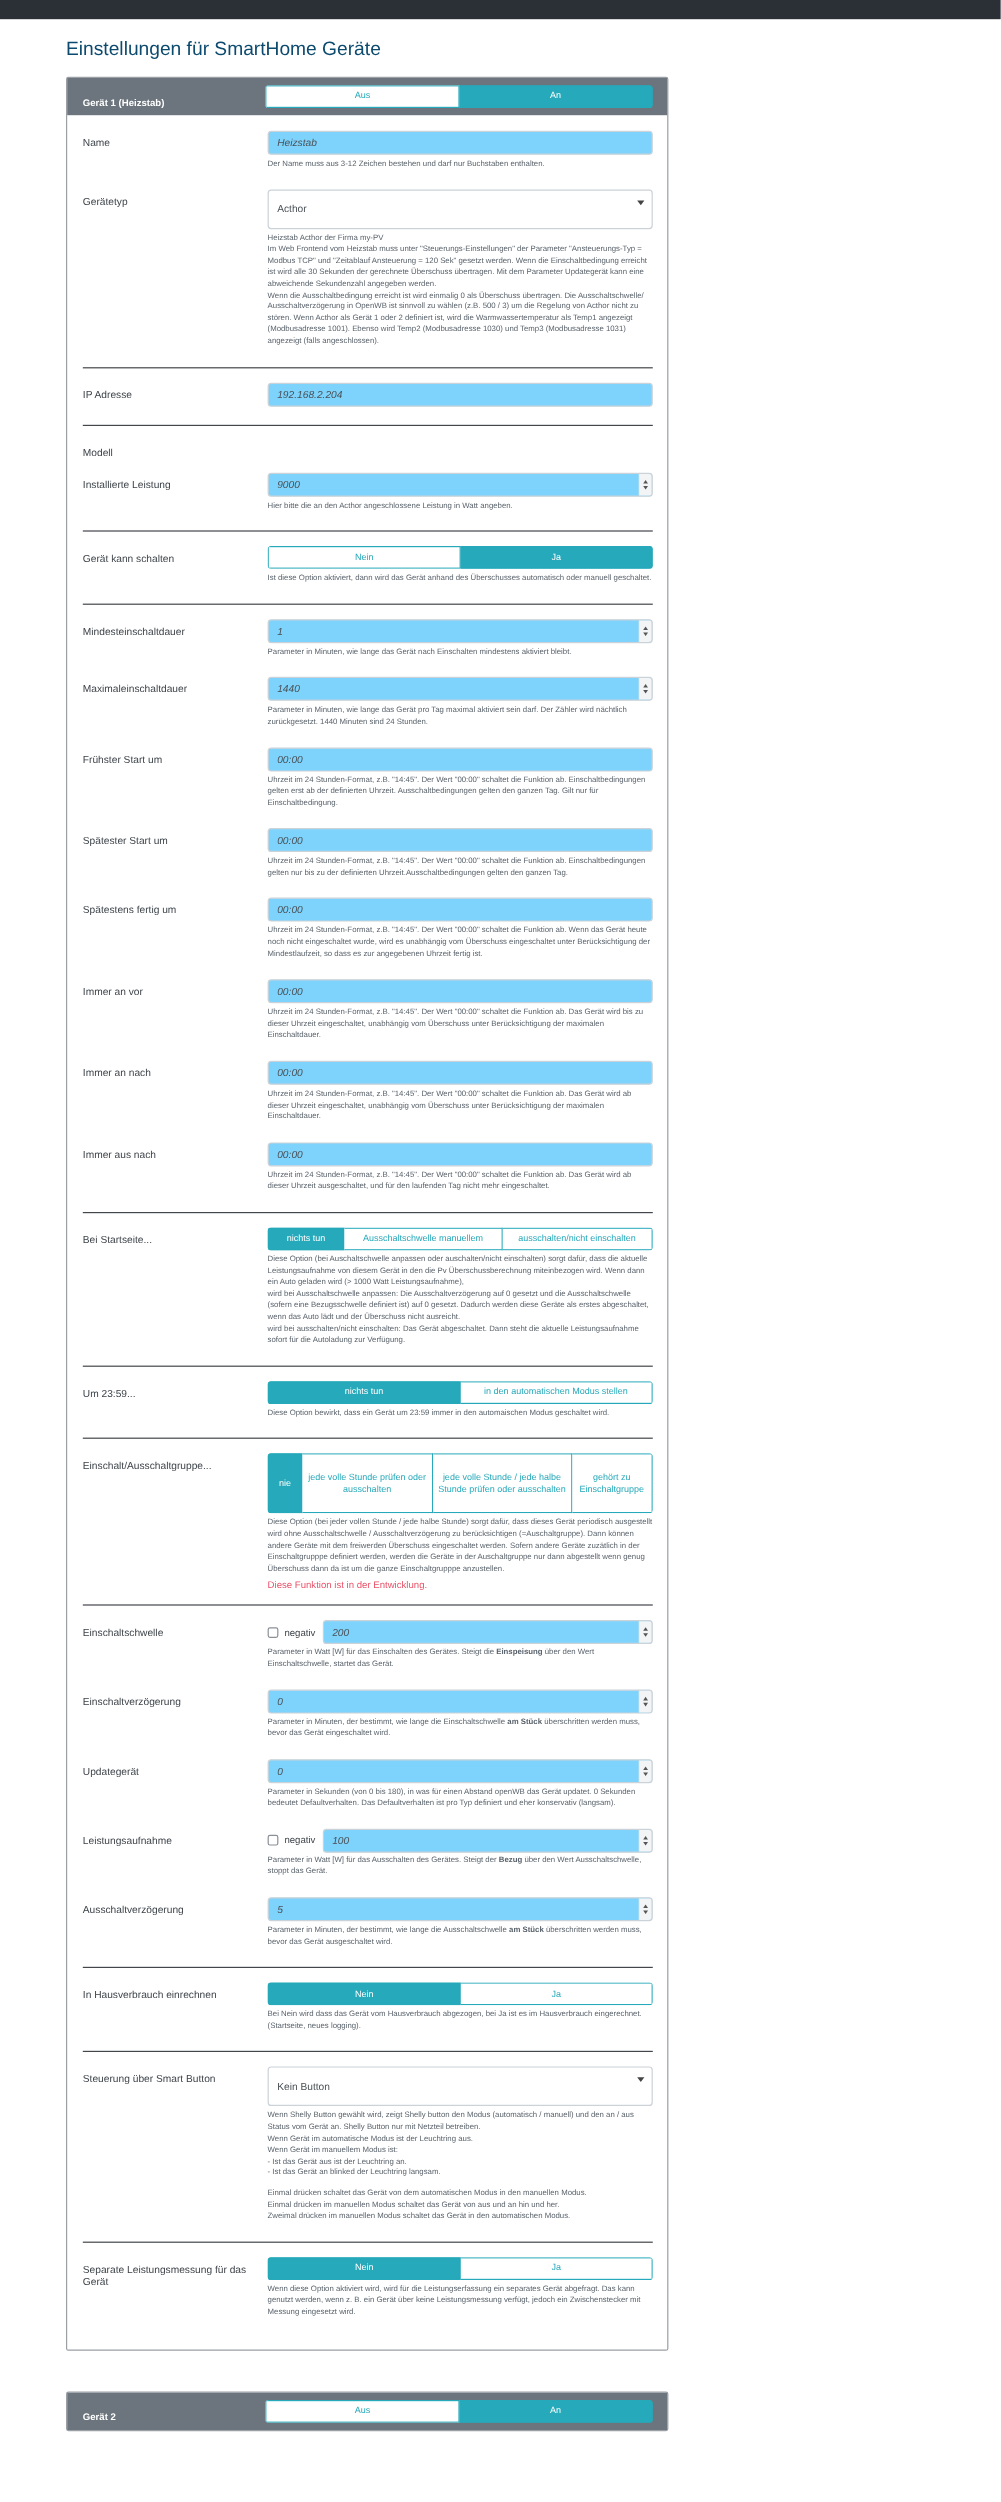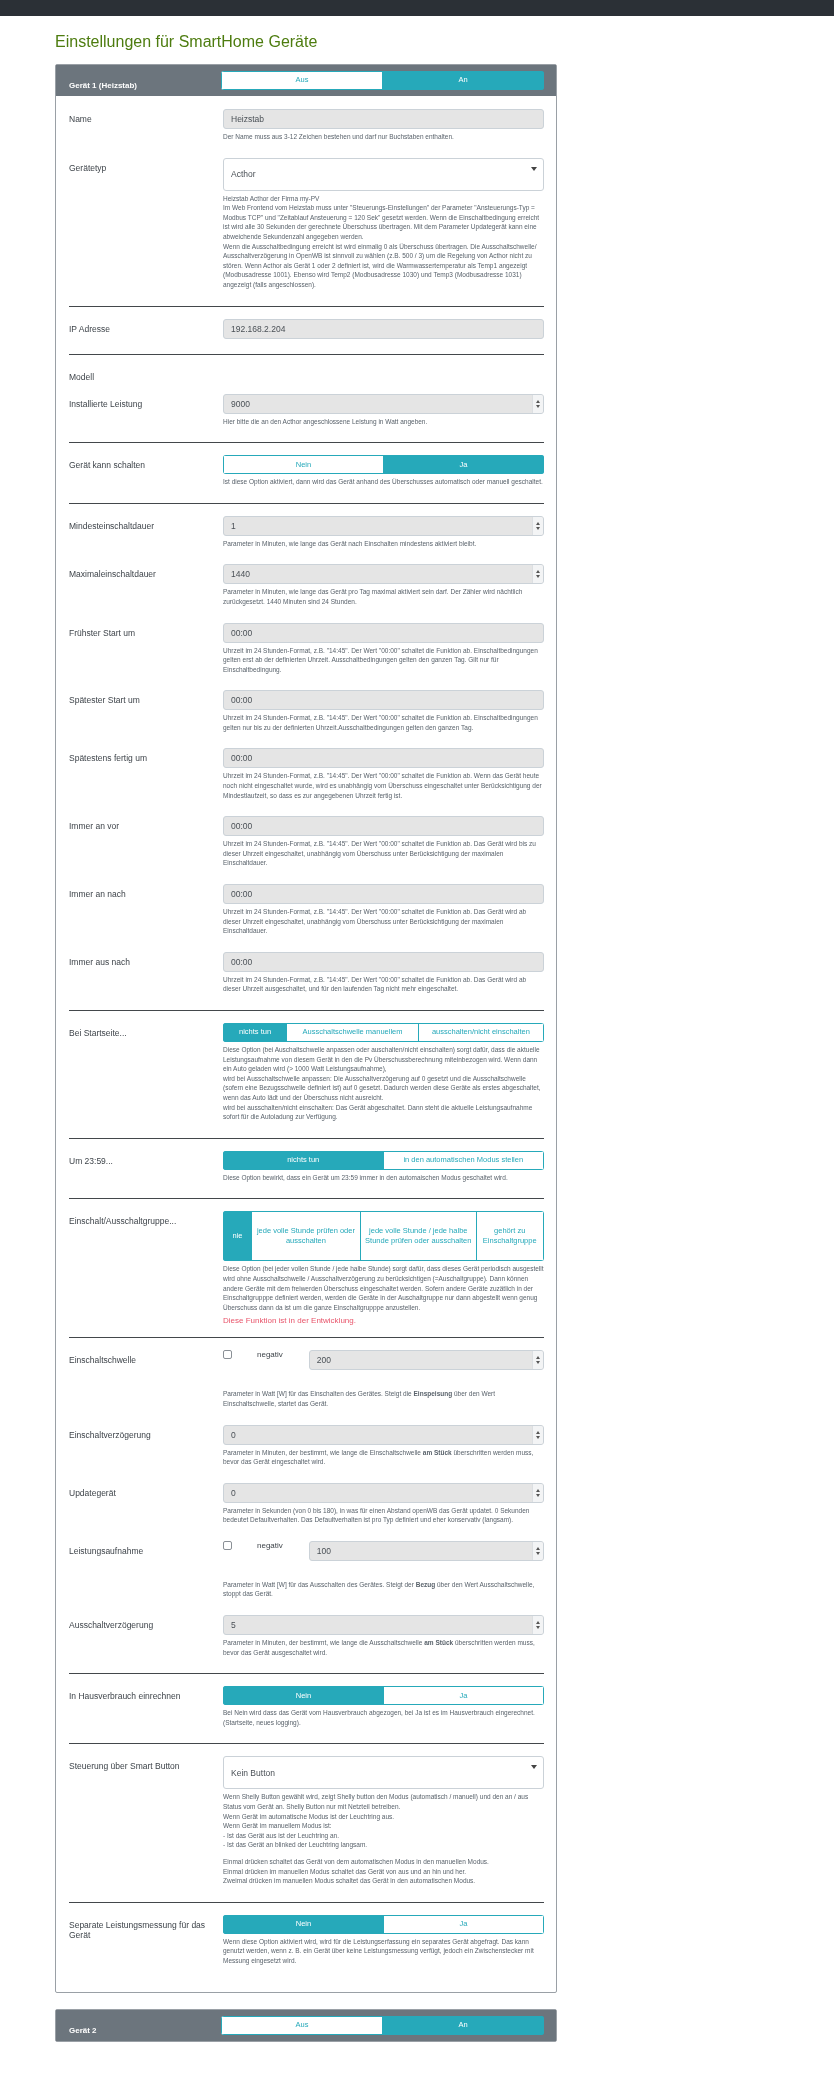--- a/index.html
+++ b/index.html
@@ -10,38 +10,38 @@
     --border:#cbd2d8;
   }
   *{box-sizing:border-box;}
   html,body{margin:0;padding:0;}
   body{
     width:834px;height:2085px;overflow:hidden;background:#fff;
     font-family:"Liberation Sans","DejaVu Sans",sans-serif;
     -webkit-font-smoothing:antialiased;
   }
   .navbar{height:16px;background:#2b3036;width:100%;}
-  h1.title{margin:17px 0 13px 55px;font-size:16px;font-weight:500;color:#4d7c0f;}
+  h1.title{margin:17px 0 13px 55px;font-size:16px;font-weight:500;color:#0c4a6e;}
   .card{width:502px;margin-left:55px;border:1px solid #9aa0a6;border-radius:2px;background:#fff;}
-  .card2{margin-top:16px;}
+  .card2{margin-top:34px;}
   .chead{background:var(--header-gray);display:flex;align-items:flex-end;padding:6px 12px 6px 13px;}
   .ctitle{flex:1;color:#fff;font-size:8px;font-weight:bold;}
   .tg{display:flex;height:19px;border-radius:3px;overflow:hidden;}
   .chead .tg{width:323px;flex:0 0 323px;}
   .btn{flex:1;display:flex;align-items:center;justify-content:center;text-align:center;
        font-size:7.5px;line-height:1.35;padding:0 3px;cursor:default;}
   .btn.on{background:var(--teal);color:#fff;border:1px solid var(--teal);}
   .btn.off{background:#fff;color:var(--teal);border:1px solid var(--teal);}
   .btn + .btn{border-left:none;}
   .cbody{padding:13px 0 10px;}
   .frow{display:flex;padding:0 12px 0 13px;margin-bottom:12px;}
   .flabel{flex:0 0 154px;width:154px;font-size:8.5px;color:var(--label);padding-top:5px;padding-right:8px;}
   .fctl{flex:1;min-width:0;}
   input.raw{display:block;width:100%;height:20px;border:1px solid var(--border);border-radius:3px;
-    padding:0 7px;font-size:8.5px;color:#4a5056;font-family:inherit;margin-bottom:3px;background:#e5e5e5;outline:none;}
+    padding:0 7px;font-size:8.5px;color:#4a5056;font-family:inherit;margin-bottom:3px;background:#7dd3fc;outline:none;font-style:italic;}
   .numwrap{position:relative;margin-bottom:3px;}
   .numwrap input.raw{margin-bottom:0;}
   .spin{position:absolute;right:1px;top:1px;bottom:1px;width:11px;display:flex;flex-direction:column;
     align-items:center;justify-content:center;gap:2px;background:#f3f4f5;border-left:1px solid #dcdfe2;
     border-radius:0 2px 2px 0;}
   .spin i{display:block;width:0;height:0;border-left:2.5px solid transparent;border-right:2.5px solid transparent;}
   .spin .up{border-bottom:3px solid #555;}
   .spin .dn{border-top:3px solid #555;}
   .selbox{position:relative;height:33px;border:1px solid var(--border);border-radius:3px;display:flex;
     align-items:center;padding:0 14px 0 7px;font-size:8.5px;color:#4a5056;background:#fff;margin-bottom:3px;}
@@ -56,21 +56,21 @@
   .al .b1{flex:0 0 20%;}
   .al .b2{flex:0 0 41%;}
   .al .b3{flex:0 0 39%;}
   .u59 .b1{flex:0 0 50%;}
   .u59 .b2{flex:0 0 50%;}
   .tg.tall{height:50px;}
   .gr .g1{flex:0 0 9%;}
   .gr .g2{flex:0 0 34%;}
   .gr .g3{flex:0 0 36%;}
   .gr .g4{flex:0 0 21%;}
-  .cbrow{display:flex;margin-bottom:19px;gap:20px;}
+  .cbrow{display:flex;align-items:center;margin-bottom:2px;}
   .cb{flex:0 0 9px;width:9px;height:9px;border:1px solid #8a9096;border-radius:2px;background:#fff;margin-right:5px;}
   .cbl{font-size:8px;color:var(--label);margin-right:6px;white-space:nowrap;}
   .cbrow .numwrap{flex:1;margin-bottom:0;}
 </style>
 </head>
 <body>
 
 <div class="navbar"></div>
 <h1 class="title">Einstellungen für SmartHome Geräte</h1>
 

